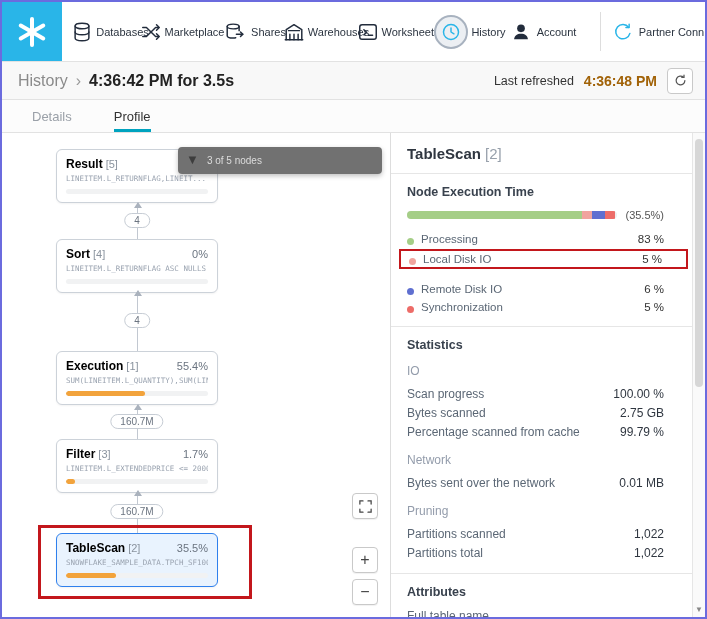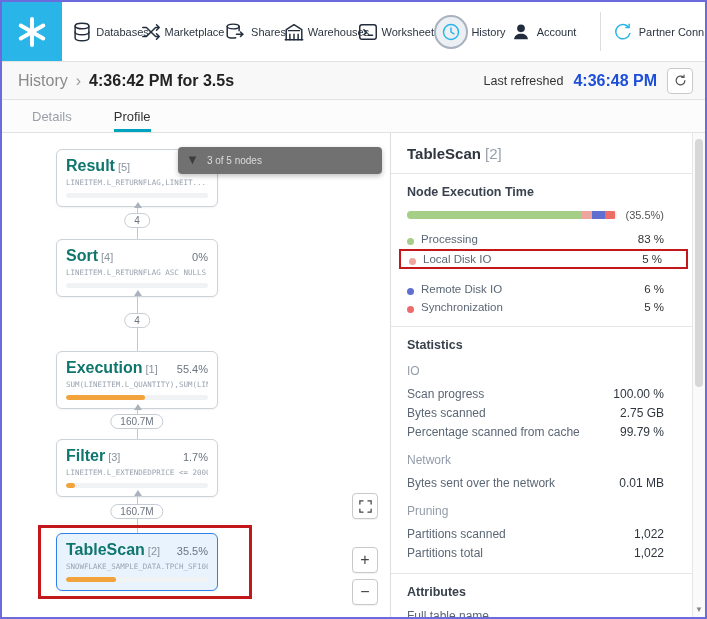--- a/index.html
+++ b/index.html
@@ -23,37 +23,37 @@
   .nav-sep { width:1px; background:#ddd; margin:10px 0 10px 22px; }
   .nav-item.partner { width:96px; margin-left:8px; }
 
   
   .header { height:38px; background:#f8f8f8; border-bottom:1px solid #e2e2e2; display:flex; align-items:center; padding:0 12px 0 16px; flex:0 0 auto; }
   .crumb { font-size:16px; color:#8a8a8a; cursor:pointer; }
   .crumb-sep { font-size:16px; color:#9a9a9a; margin:0 8px; }
   .qtitle { font-size:16px; font-weight:700; color:#222; }
   .header-right { margin-left:auto; display:flex; align-items:center; gap:10px; }
   .lr-label { font-size:12.5px; color:#333; }
-  .lr-time { font-size:16px; font-weight:700; color:#1d4ed8; }
+  .lr-time { font-size:14px; font-weight:700; color:#a16207; }
   .refresh-btn { width:26px; height:26px; background:#fff; border:1px solid #c9c9c9; border-radius:4px; display:flex; align-items:center; justify-content:center; cursor:pointer; }
   .refresh-btn svg { width:15px; height:15px; fill:none; stroke:#555; stroke-width:2; stroke-linecap:round; stroke-linejoin:round; }
 
   
   .tabs { height:33px; background:#fcfcfc; border-bottom:1px solid #e2e2e2; display:flex; align-items:stretch; padding-left:30px; gap:42px; flex:0 0 auto; }
   .tab { display:flex; align-items:center; font-size:13px; color:#9aa0a8; cursor:pointer; border-bottom:3px solid transparent; padding-top:3px; }
   .tab.active { color:#333; border-bottom-color:#00a3bf; }
 
   
   .main { flex:1; display:flex; min-height:0; }
 
   
   .dag { flex:1; position:relative; background:#fff; overflow:hidden; }
   .node { position:absolute; left:54px; width:162px; background:#fff; border:1px solid #ccd2d9; border-radius:6px; padding:7px 9px 8px; box-shadow:0 1px 2px rgba(0,0,0,.05); cursor:pointer; }
   .node-head { display:flex; align-items:baseline; }
-  .node-name { font-size:16px; font-weight:700; color:#0f766e; }
+  .node-name { font-size:12px; font-weight:700; color:#000000; }
   .node-id { font-size:11px; color:#8a939e; margin-left:3px; }
   .node-pct { margin-left:auto; font-size:11px; color:#6b7480; }
   .node-detail { margin-top:3px; font-size:7.5px; font-family:"DejaVu Sans Mono",monospace; color:#9aa3b0; white-space:nowrap; overflow:hidden; }
   .node-bar { margin-top:6px; height:5px; background:#f1f2f3; border-radius:3px; overflow:hidden; }
   .node-bar-fill { height:100%; border-radius:3px; }
   .n0{ top:16px; } .n1{ top:106px; } .n2{ top:218px; } .n3{ top:306px; }
   .n4{ top:400px; border:1.5px solid #2F80ED; background:#e9f3fe; }
   .edge { position:absolute; left:135px; width:1px; background:#c2c8d1; }
   .edge::before { content:""; position:absolute; top:-1px; left:-3.5px; border-left:4px solid transparent; border-right:4px solid transparent; border-bottom:6px solid #aab2bd; }
   .e0{ top:70px; height:36px; } .e1{ top:158px; height:60px; } .e2{ top:272px; height:34px; } .e3{ top:358px; height:42px; }

